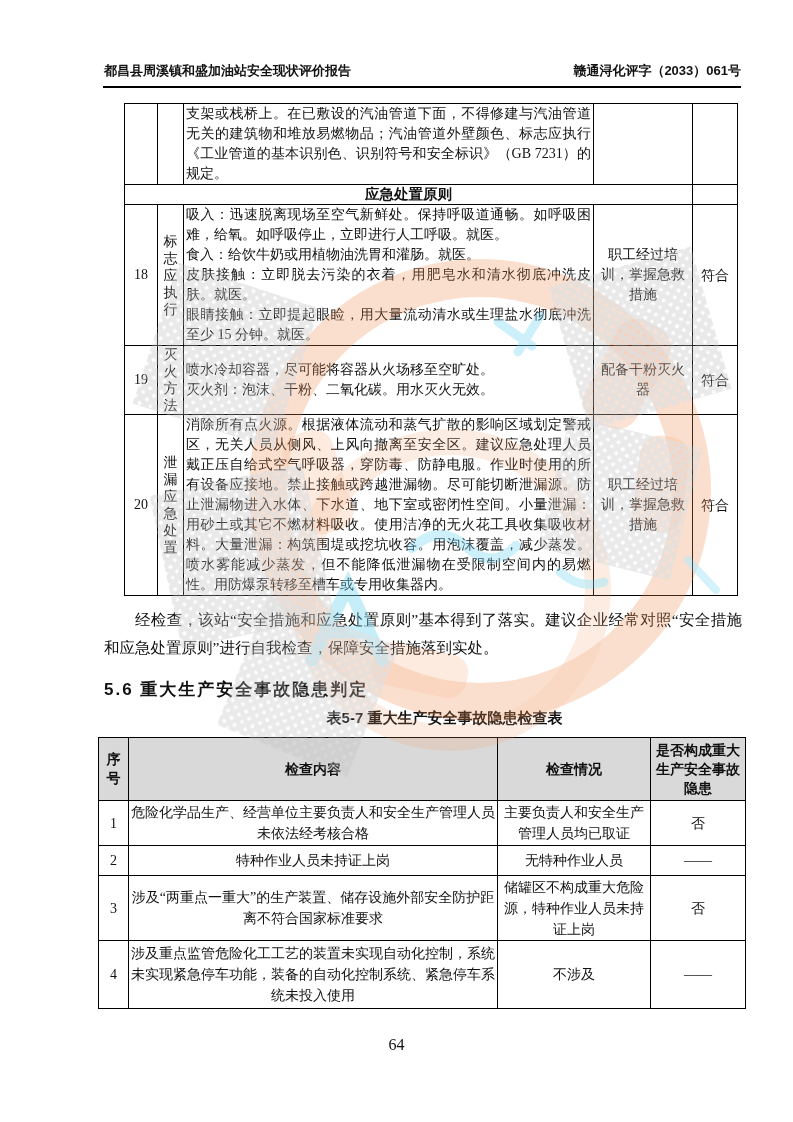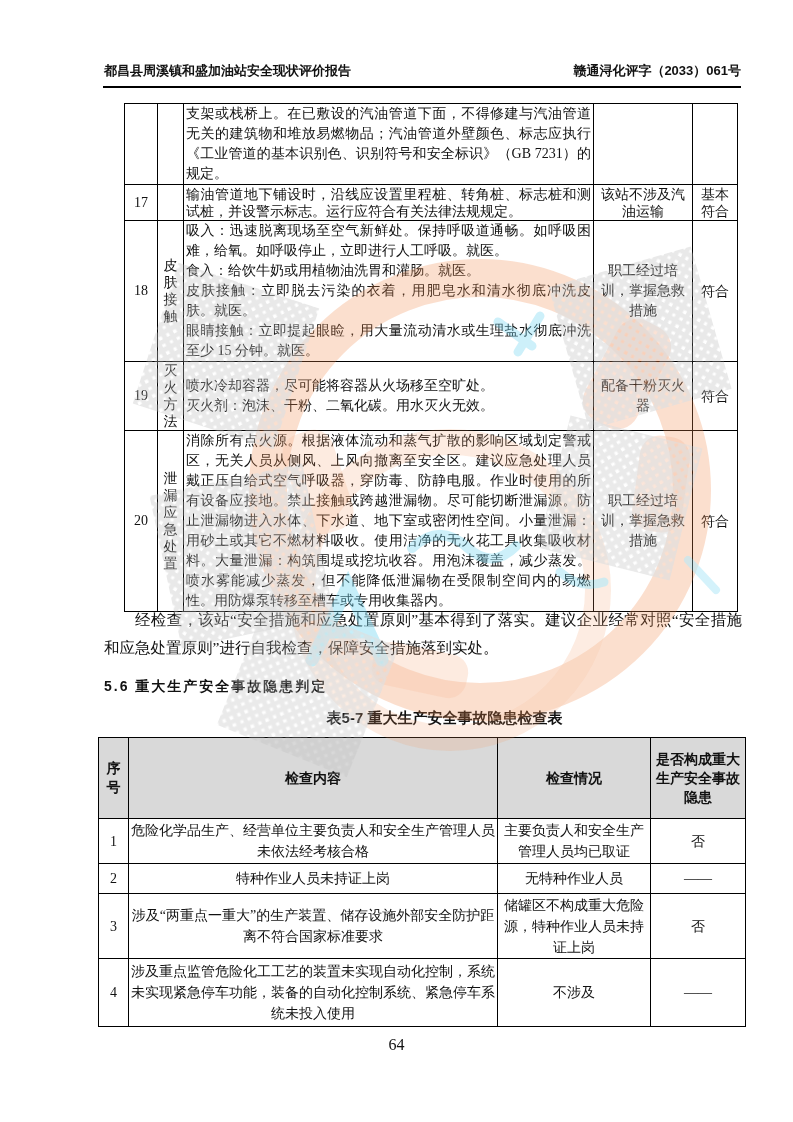--- a/index.html
+++ b/index.html
@@ -24,21 +24,21 @@
   .t1 .situation{text-align:center;line-height:20px;}
   .t1 .result{text-align:center;line-height:19px;}
   .t1 .section-row td{font-weight:bold;text-align:center;font-size:14.5px;
     font-family:"Liberation Sans","DejaVu Sans",sans-serif;}
   .lh17{line-height:17px !important;}
   .lh19{line-height:19px !important;}
   
   .para{position:absolute;left:104px;top:606px;width:638px;font-size:15.5px;
     line-height:28px;text-align:justify;text-indent:2em;}
   
-  .h56{position:absolute;left:104px;top:678px;font-size:14px;font-weight:bold;
+  .h56{position:absolute;left:104px;top:678px;font-size:17px;font-weight:bold;
     letter-spacing:2px;font-family:"Liberation Sans","DejaVu Sans",sans-serif;}
   .caption{position:absolute;left:0;top:709px;width:793px;text-align:center;
     font-size:15px;font-weight:bold;font-family:"Liberation Sans","DejaVu Sans",sans-serif;padding-left:48px;}
   
   .t2{position:absolute;left:78px;top:737px;width:647px;background:transparent;}
   .t2 th{background:#d9d9d9;font-weight:bold;text-align:center;line-height:19px;
     font-family:"Liberation Sans","DejaVu Sans",sans-serif;font-size:14px;}
   .t2 td{text-align:center;line-height:21px;}
   .t2 .c-content{line-height:21px;}
   
@@ -67,30 +67,27 @@
           <col style="width:45px">
       </colgroup>
       <tbody>
           <tr style="height:62px">
         <td class="num"></td>
         <td class="cat"></td>
         <td class="content">支架或栈桥上。在已敷设的汽油管道下面，不得修建与汽油管道无关的建筑物和堆放易燃物品；汽油管道外壁颜色、标志应执行《工业管道的基本识别色、识别符号和安全标识》（GB 7231）的规定。</td>
         <td class="situation"></td>
         <td class="result"></td>
       </tr>
-      <tr style="height:36px">
-        <td class="num">17</td>
-        <td class="cat"></td>
-        <td class="content lh17">输油管道地下铺设时，沿线应设置里程桩、转角桩、标志桩和测试桩，并设警示标志。运行应符合有关法律法规规定。</td>
-        <td class="situation lh17">该站不涉及汽油运输</td>
-        <td class="result lh17">基本符合</td>
+      <tr style="height:20px" class="section-row">
+        <td colspan="4">应急处置原则</td>
+        <td></td>
       </tr>
       <tr style="height:120px">
         <td class="num">18</td>
-        <td class="cat">皮肤接触</td>
+        <td class="cat">标志应执行</td>
         <td class="content">吸入：迅速脱离现场至空气新鲜处。保持呼吸道通畅。如呼吸困难，给氧。如呼吸停止，立即进行人工呼吸。就医。
 食入：给饮牛奶或用植物油洗胃和灌肠。就医。
 皮肤接触：立即脱去污染的衣着，用肥皂水和清水彻底冲洗皮肤。就医。
 眼睛接触：立即提起眼睑，用大量流动清水或生理盐水彻底冲洗至少 15 分钟。就医。</td>
         <td class="situation">职工经过培训，掌握急救措施</td>
         <td class="result">符合</td>
       </tr>
       <tr style="height:42px">
         <td class="num">19</td>
         <td class="cat">灭火方法</td>
@@ -115,21 +112,21 @@
     <div class="caption">表5-7 重大生产安全事故隐患检查表</div>
 
     <table class="t2">
       <colgroup>
         <col style="width:30px">
           <col style="width:369px">
           <col style="width:153px">
           <col style="width:95px">
       </colgroup>
       <tbody>
-          <tr style="height:81px">
+          <tr style="height:63px">
         <th>序号</th>
         <th>检查内容</th>
         <th>检查情况</th>
         <th>是否构成重大生产安全事故隐患</th>
       </tr>
       <tr style="height:45px">
         <td>1</td>
         <td class="c-content">危险化学品生产、经营单位主要负责人和安全生产管理人员未依法经考核合格</td>
         <td>主要负责人和安全生产管理人员均已取证</td>
         <td>否</td>

